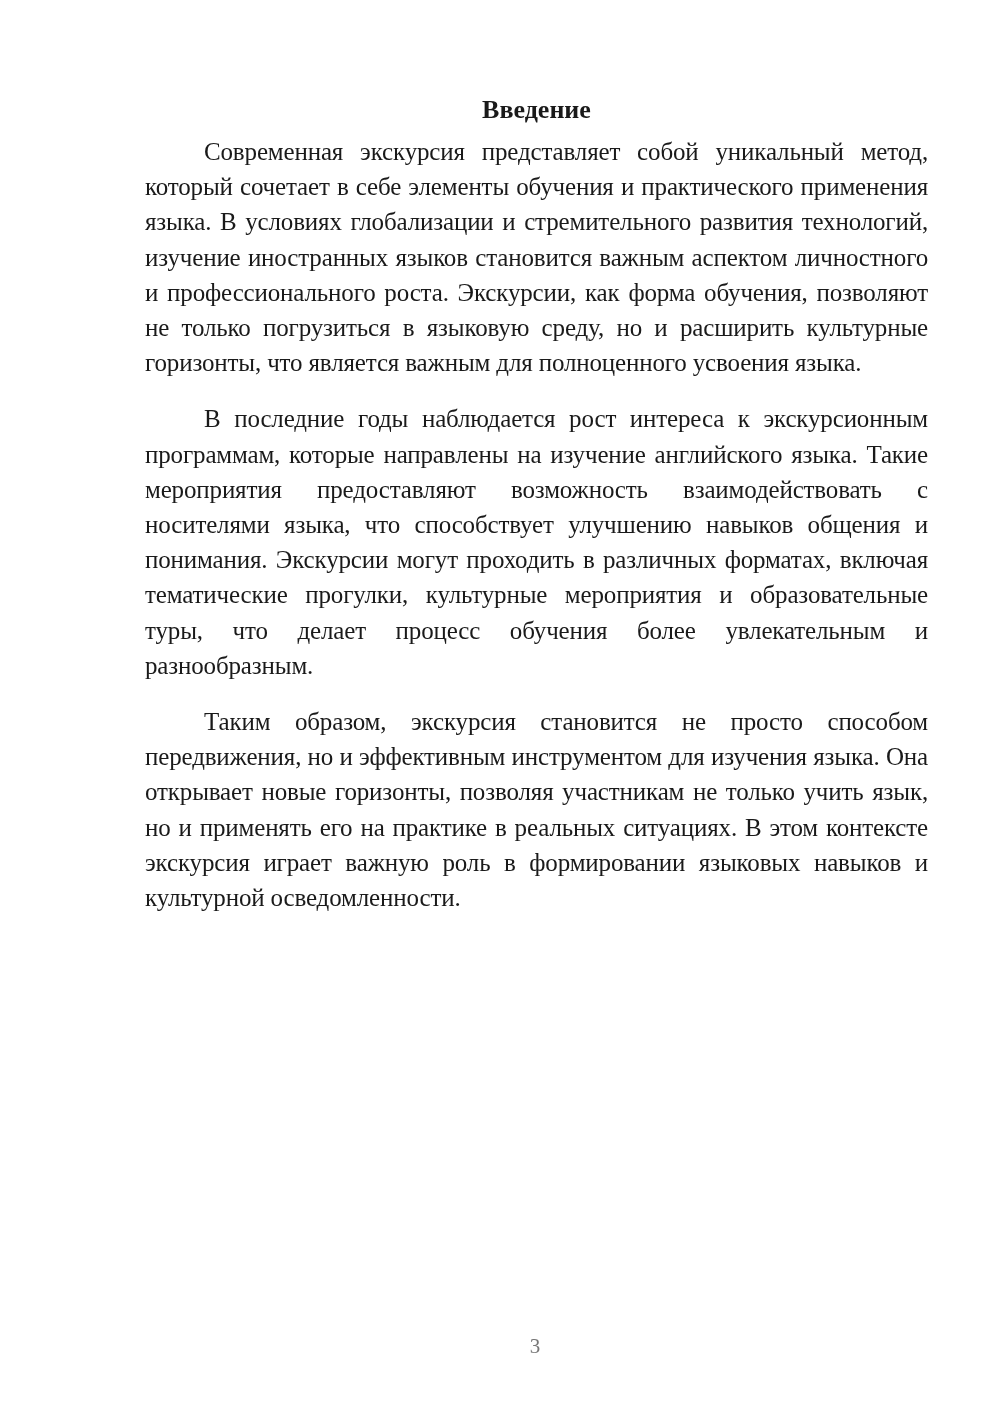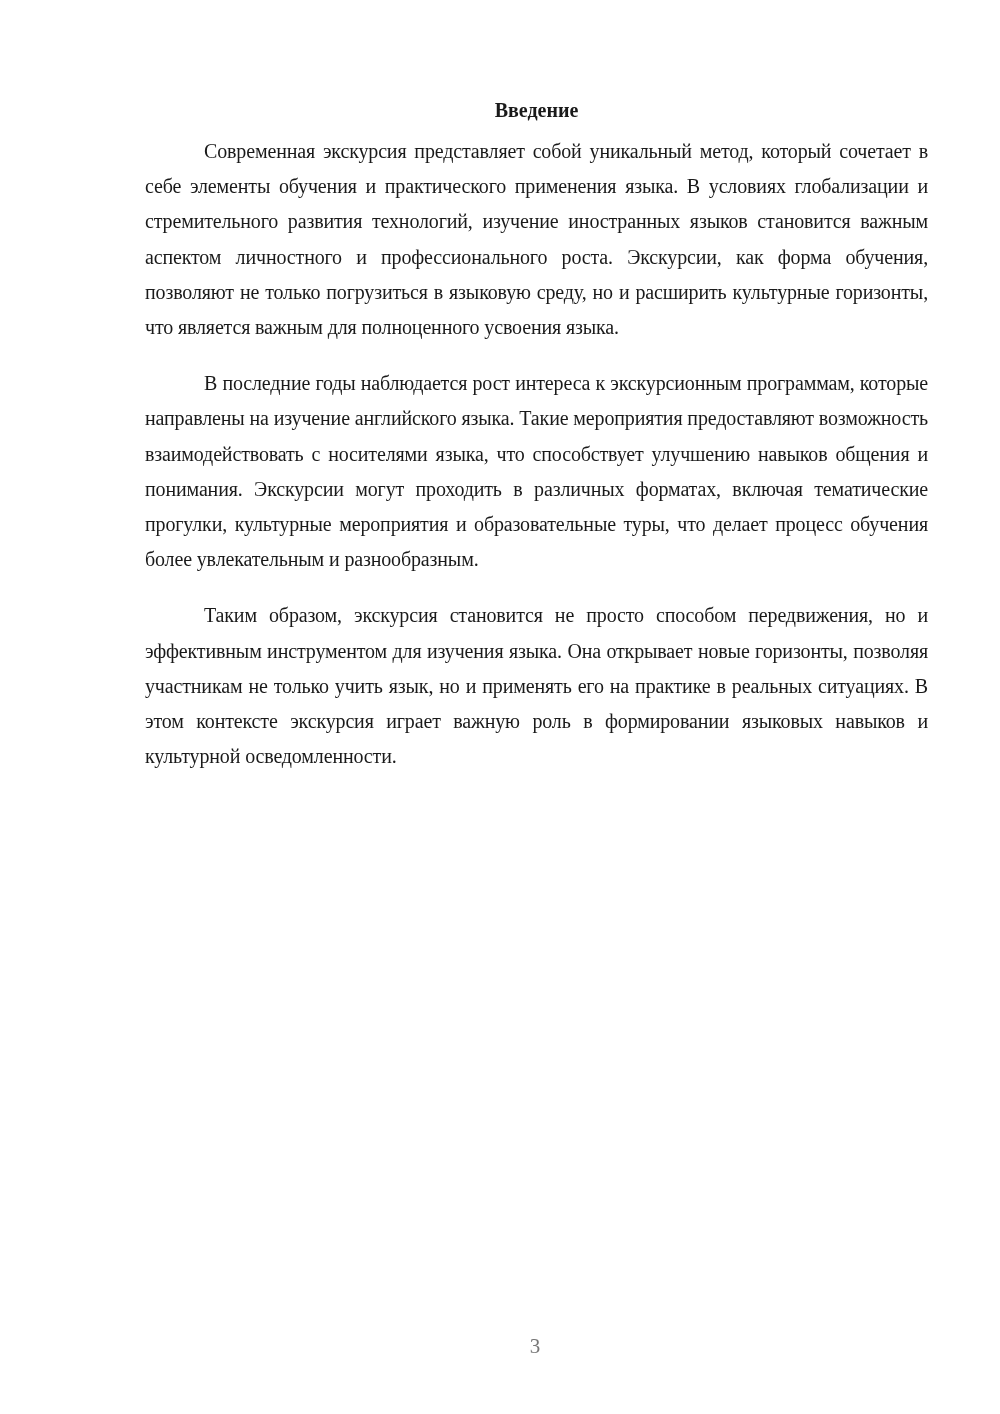--- a/index.html
+++ b/index.html
@@ -17,27 +17,27 @@
     }
     .page {
       position: absolute;
       left: 145px;
       top: 92px;
       width: 783px;
     }
     .title {
       text-align: center;
       font-weight: bold;
-      font-size: 20px;
+      font-size: 26px;
       line-height: 36px;
       margin: 0 0 6px 0;
       padding-left: 0;
     }
     .para {
-      font-size: 20px;
+      font-size: 25px;
       line-height: 35.2px;
       text-align: justify;
       text-indent: 59px;
       margin: 0 0 21px 0;
       letter-spacing: -0.15px;
     }
     .page-number {
       position: absolute;
       left: 0;
       width: 1070px;

